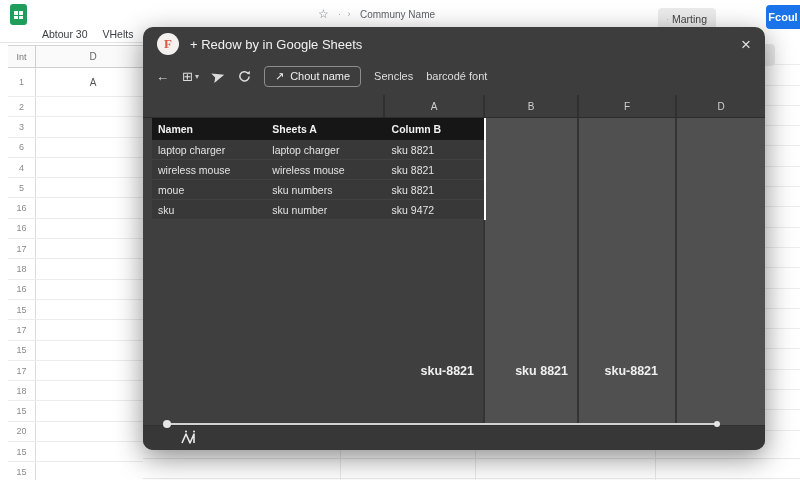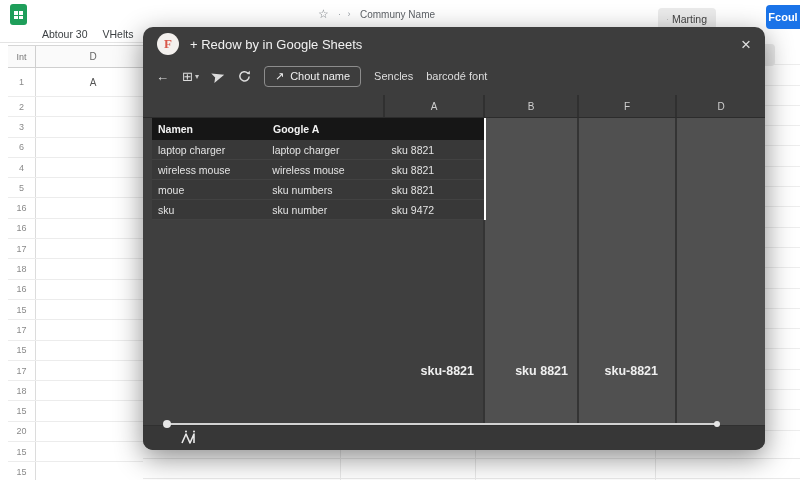--- a/index.html
+++ b/index.html
@@ -262,21 +262,22 @@
       <div class="col-light col-b"></div>
       <div class="col-light col-f"></div>
       <div class="col-light col-d"></div>
       <div class="vdiv vd1"></div>
       <div class="vdiv vd2"></div>
       <div class="vdiv vd3"></div>
 
       <div class="tbl">
         <div class="tbl-h">
           <div class="c1">Namen</div>
-          <div class="c2">Google A</div>
+          <div class="c2">Sheets A</div>
+          <div class="c3">Column B</div>
         </div>
         <div class="tbl-r">
           <div class="c1">laptop charger</div>
           <div class="c2">laptop charger</div>
           <div class="c3">sku 8821</div>
         </div>
         <div class="tbl-r">
           <div class="c1">wireless mouse</div>
           <div class="c2">wireless mouse</div>
           <div class="c3">sku 8821</div>

